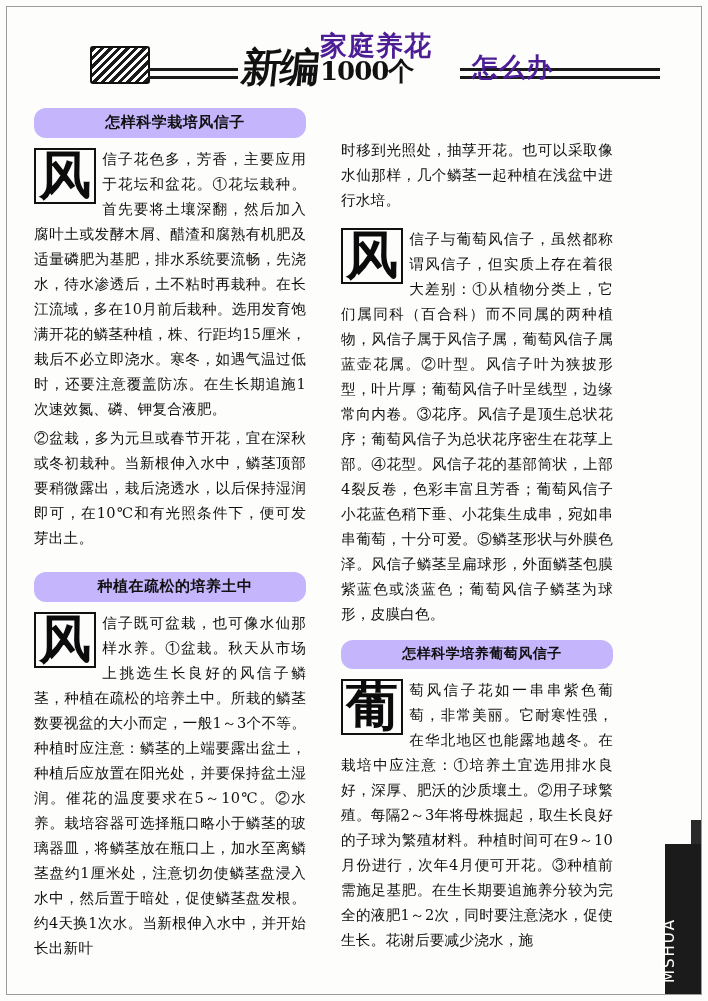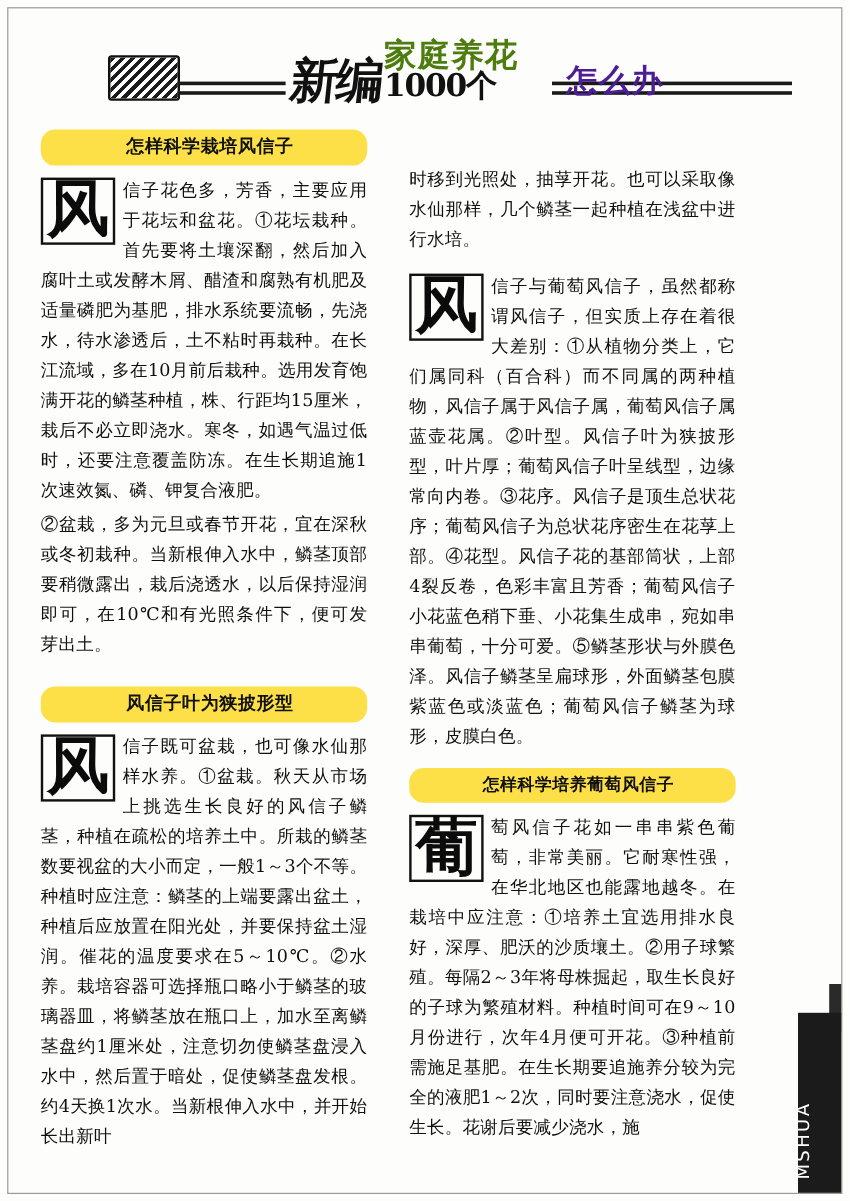--- a/index.html
+++ b/index.html
@@ -76,21 +76,21 @@
     color: #111;
     font-family: "DejaVu Serif", "Liberation Serif", serif;
     transform: skewX(-6deg);
   }
   .title-main {
     position: absolute;
     left: 300px;
     top: -14px;
     font-size: 27px;
     font-weight: bold;
-    color: #4d7c0f;
+    color: #4c1d95;
     letter-spacing: 1px;
     font-family: "DejaVu Serif", "Liberation Serif", serif;
   }
   .title-num {
     position: absolute;
     left: 300px;
     top: 12px;
     font-size: 26px;
     font-weight: bold;
     color: #111;
@@ -112,21 +112,21 @@
   .col {
     position: absolute;
     top: 108px;
     width: 272px;
     height: 840px;
   }
   .col-left { left: 34px; }
   .col-right { left: 341px; margin-top: 29px; }
 
   .section-head {
-    background: #fde047;
+    background: #c4b5fd;
     border-radius: 12px;
     padding: 5px 6px 6px 16px;
     text-align: center;
     font-weight: bold;
     font-size: 15px;
     color: #111;
     margin: 0 0 8px 0;
     letter-spacing: 0.5px;
     font-family: "DejaVu Sans", "Liberation Sans", sans-serif;
   }
@@ -209,21 +209,21 @@
     <div class="section-head">怎样科学栽培风信子</div>
 
     <div class="body-block">
       <span class="dropcap">风</span>
       <div class="para">信子花色多，芳香，主要应用于花坛和盆花。①花坛栽种。首先要将土壤深翻，然后加入腐叶土或发酵木屑、醋渣和腐熟有机肥及适量磷肥为基肥，排水系统要流畅，先浇水，待水渗透后，土不粘时再栽种。在长江流域，多在10月前后栽种。选用发育饱满开花的鳞茎种植，株、行距均15厘米，栽后不必立即浇水。寒冬，如遇气温过低时，还要注意覆盖防冻。在生长期追施1次速效氮、磷、钾复合液肥。</div>
       <div class="para">②盆栽，多为元旦或春节开花，宜在深秋或冬初栽种。当新根伸入水中，鳞茎顶部要稍微露出，栽后浇透水，以后保持湿润即可，在10℃和有光照条件下，便可发芽出土。</div>
     </div>
 
     <div class="spacer-md"></div>
 
-    <div class="section-head">风信子叶为狭披形型</div>
+    <div class="section-head">种植在疏松的培养土中</div>
 
     <div class="body-block">
       <span class="dropcap">风</span>
       <div class="para">信子既可盆栽，也可像水仙那样水养。①盆栽。秋天从市场上挑选生长良好的风信子鳞茎，种植在疏松的培养土中。所栽的鳞茎数要视盆的大小而定，一般1～3个不等。种植时应注意：鳞茎的上端要露出盆土，种植后应放置在阳光处，并要保持盆土湿润。催花的温度要求在5～10℃。②水养。栽培容器可选择瓶口略小于鳞茎的玻璃器皿，将鳞茎放在瓶口上，加水至离鳞茎盘约1厘米处，注意切勿使鳞茎盘浸入水中，然后置于暗处，促使鳞茎盘发根。约4天换1次水。当新根伸入水中，并开始长出新叶</div>
     </div>
   </div>
 
   <div class="col col-right">
 
     <div class="body-block">

